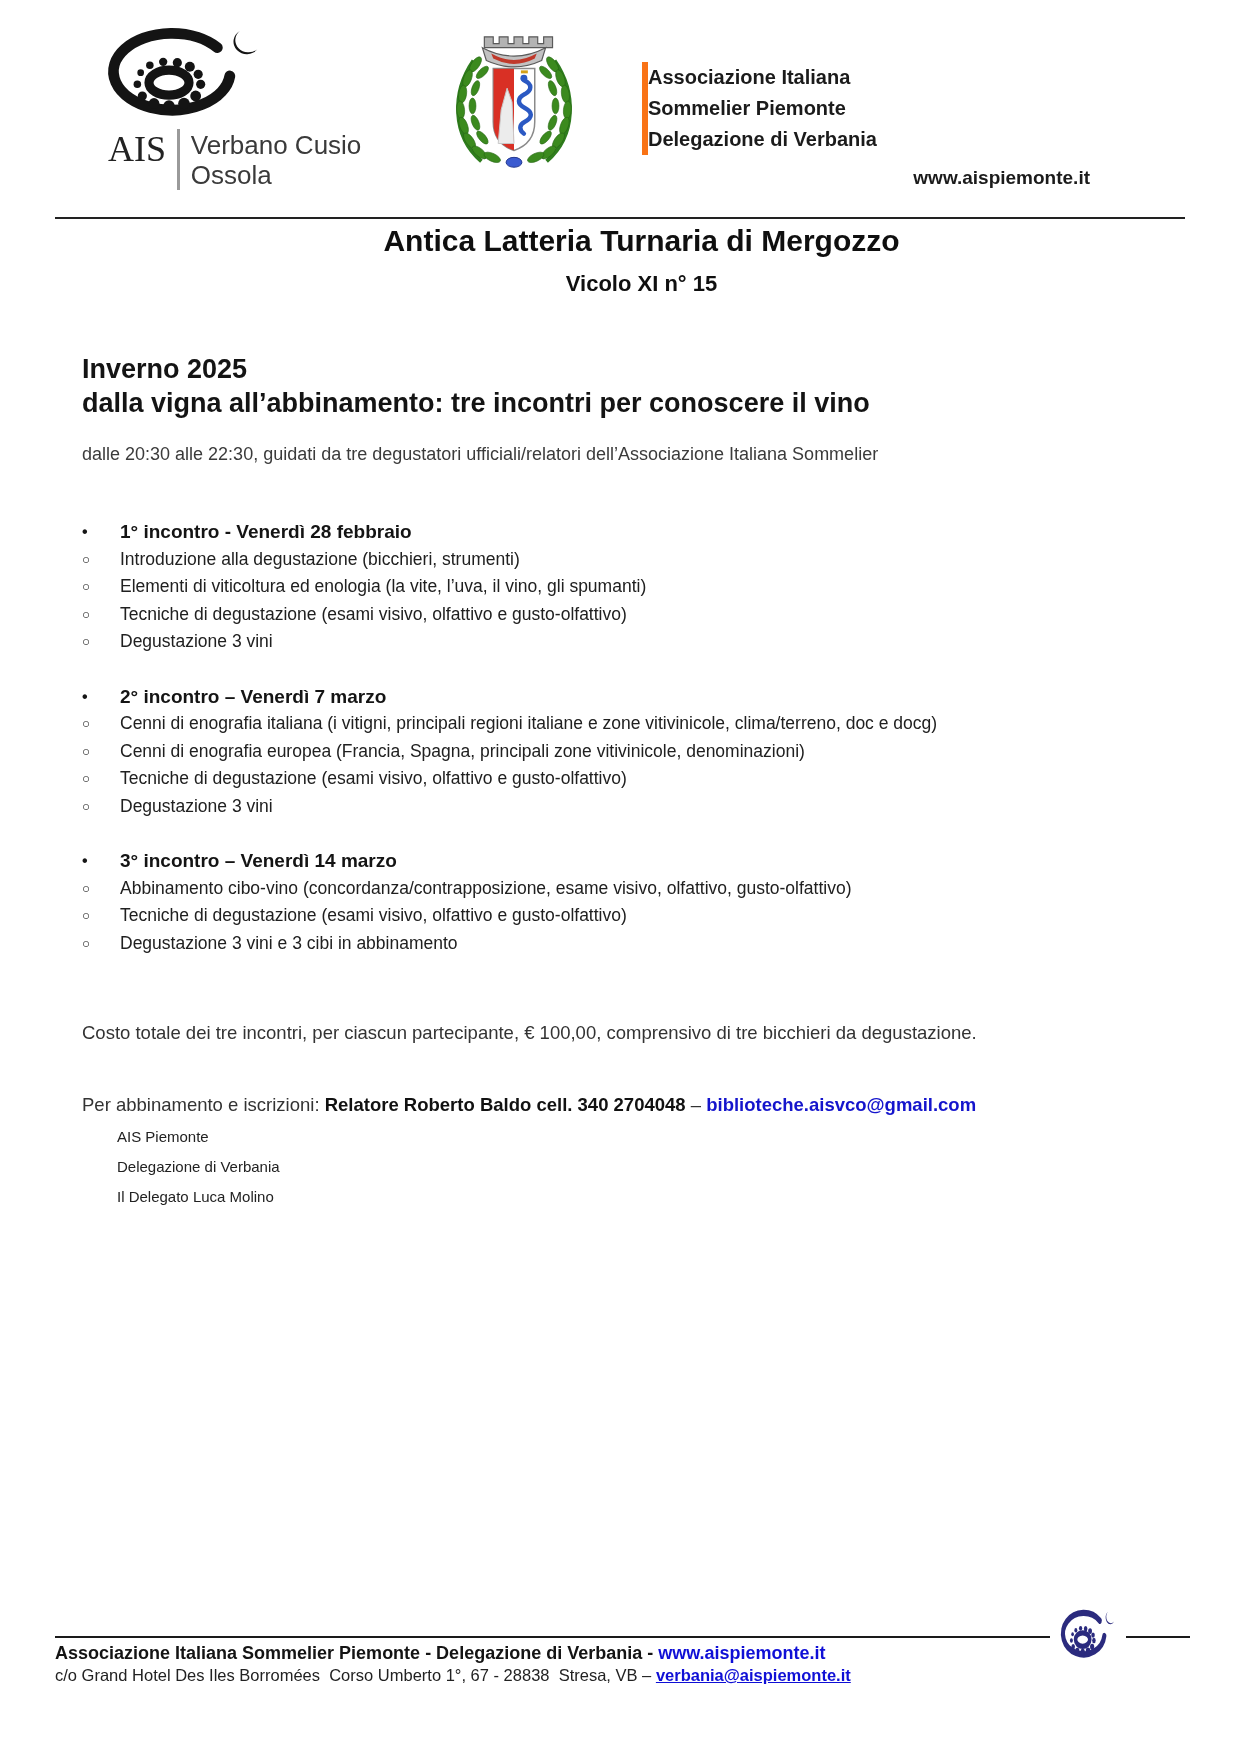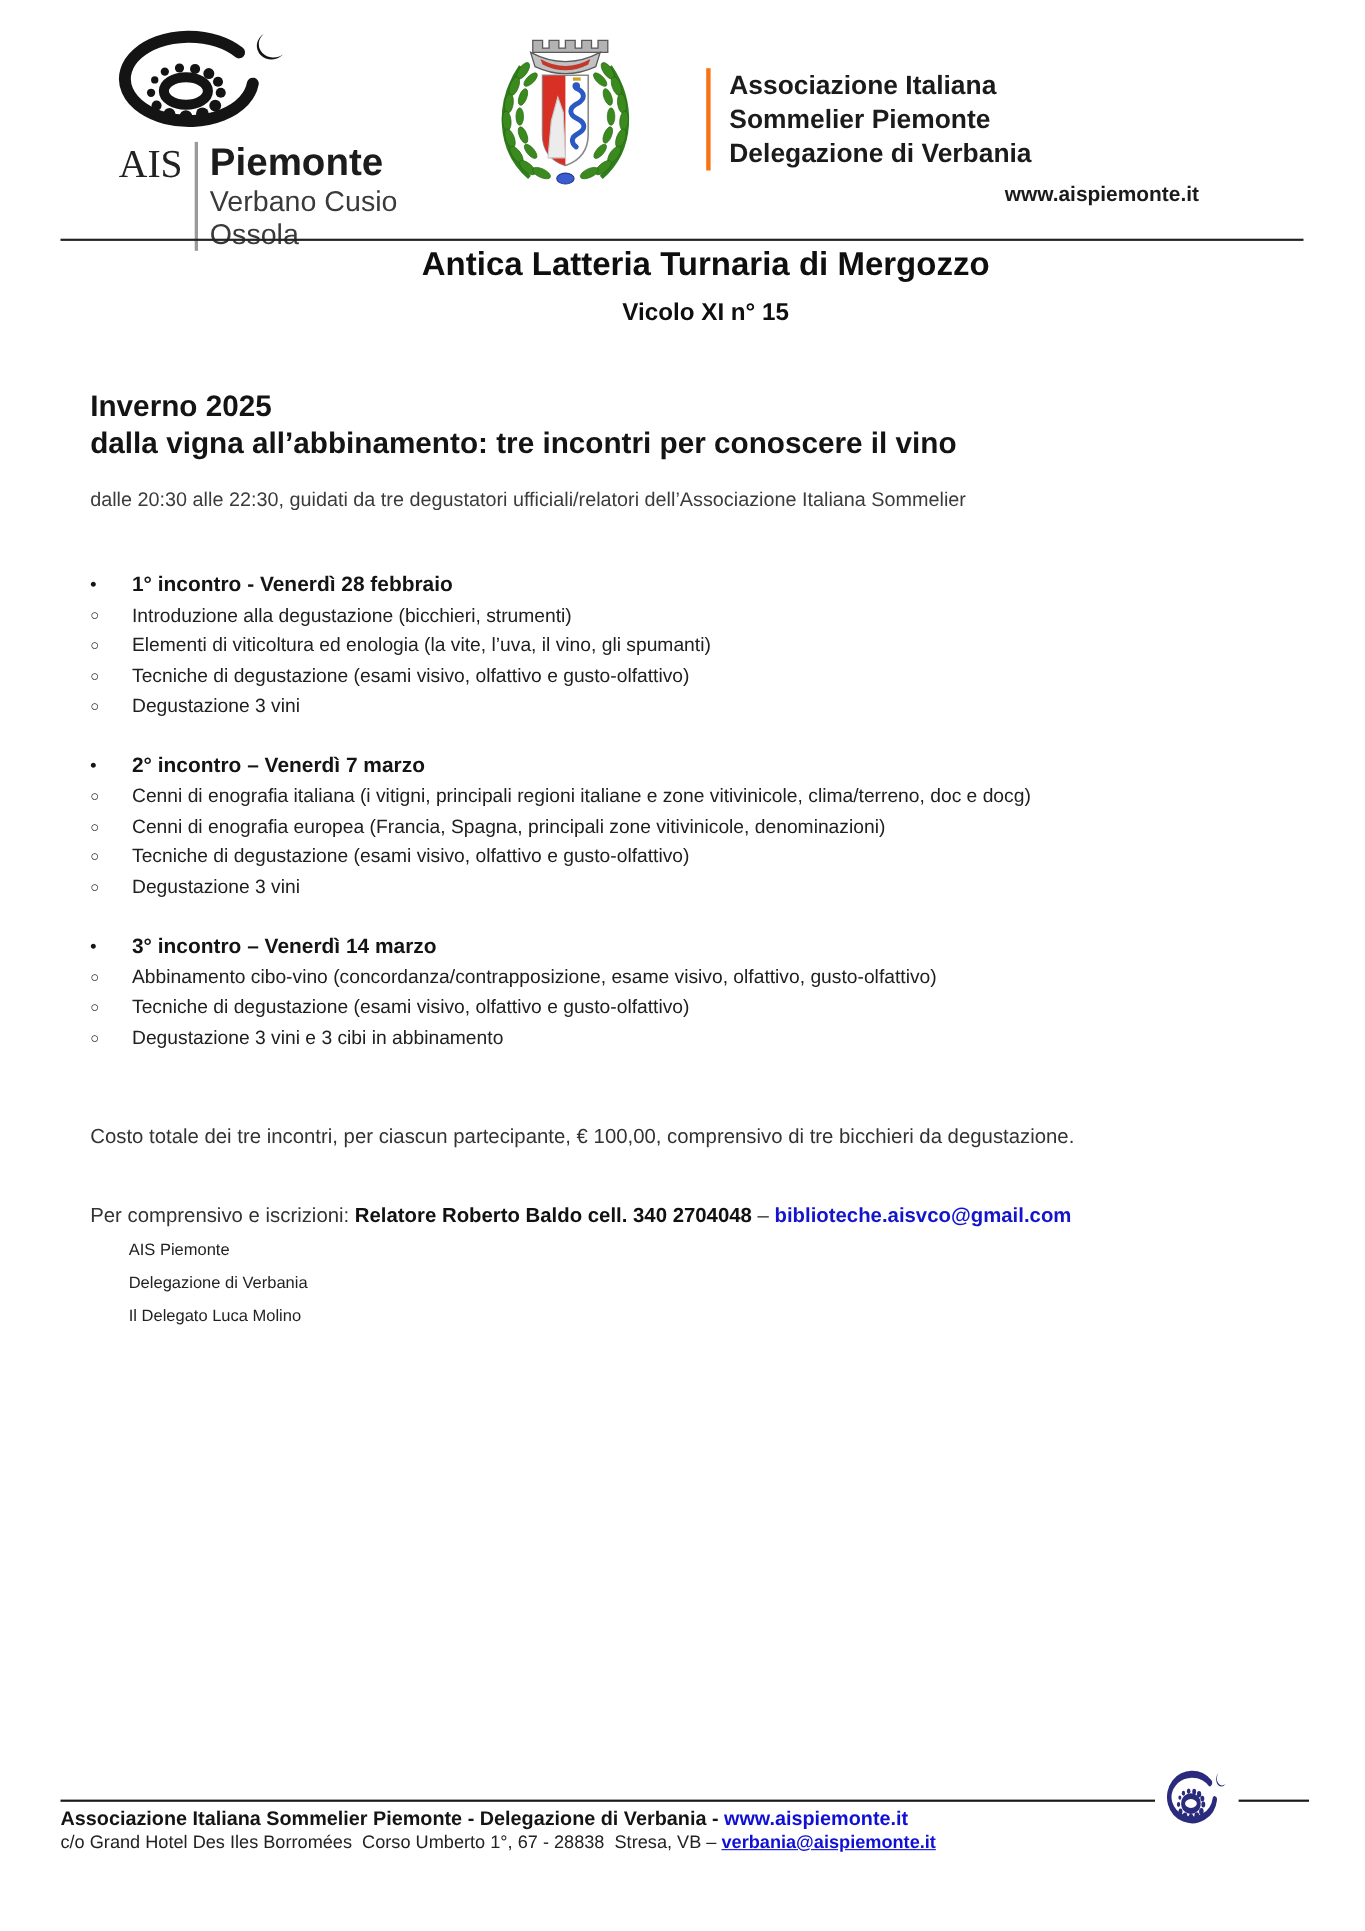--- a/index.html
+++ b/index.html
@@ -13,22 +13,22 @@
   .ais-serif{font-family:"Liberation Serif",serif;font-size:36px;color:#222;line-height:40px;padding-right:11px;}
   .ais-bar{width:3px;background:#9a9a9a;align-self:stretch;}
   .ais-col{padding-left:11px;}
   .ais-piemonte{font-size:35px;font-weight:700;line-height:38px;color:#1c1c1c;}
   .ais-region{font-size:26px;line-height:30px;color:#3a3a3a;margin-top:1px;}
 
   
   .coa{position:absolute;left:430px;top:22px;}
 
   
-  .hdr-right{position:absolute;left:642px;top:62px;border-left:4px solid #f97316;padding-left:17px;
-             font-size:24px;font-weight:700;line-height:31px;color:#1b1b1b;}
+  .hdr-right{position:absolute;left:642px;top:62px;border-left:6px solid #f97316;
+             font-size:20px;font-weight:700;line-height:31px;color:#1b1b1b;}
   .hdr-site{position:absolute;top:167px;left:790px;width:300px;text-align:right;
             font-size:19px;font-weight:700;}
   .hdr-site a{color:#1b1b1b;text-decoration:none;}
   .hdr-rule{position:absolute;left:55px;right:56px;top:217px;height:2px;background:#222;}
 
   
   .venue{position:absolute;left:0;top:224px;width:100%;text-align:center;padding-left:21px;}
   .venue-name{font-size:30px;font-weight:700;color:#0f0f0f;line-height:34px;}
   .venue-addr{font-size:22px;font-weight:700;color:#0f0f0f;line-height:27px;margin-top:12px;}
 
@@ -93,21 +93,20 @@
           <circle cx="83" cy="43" r="5"></circle>
         <circle cx="100" cy="44" r="5.5"></circle>
           <circle cx="115" cy="49" r="6"></circle>
         <circle cx="125" cy="58" r="5.5"></circle>
       </g>
     </svg>
     <div class="ais-row">
       <div class="ais-serif">AIS</div>
       <div class="ais-bar"></div>
       <div class="ais-col">
-        <div class="ais-piemonte">Piemonte</div>
         <div class="ais-region">Verbano Cusio Ossola</div>
       </div>
     </div>
   </div>
 
   <svg class="coa" width="168" height="162" viewBox="0 0 170 162">
 
     <path d="M55 14 h9 v7 h6 v-7 h9 v7 h6 v-7 h9 v7 h6 v-7 h9 v7 h6 v-7 h9 v11 h-69 z" fill="#b3b3b3" stroke="#5a5a5a" stroke-width="1.2"></path>
     <path d="M53 25 Q85 42 117 25 L113 38 Q85 51 57 38 Z" fill="#c2c2c2" stroke="#5a5a5a" stroke-width="1.2"></path>
     <path d="M62 31 Q85 44 108 31 L106 36 Q85 47 64 36 Z" fill="#c0392b"></path>
@@ -244,21 +243,21 @@
       <div class="mrow">
           <span class="marker mk2">○</span>
         <span class="mitem">Degustazione 3 vini e 3 cibi in abbinamento</span>
         </div>
     </div>
 
   </div>
 
   <div class="cost">Costo totale dei tre incontri, per ciascun partecipante, € 100,00, comprensivo di tre bicchieri da degustazione.</div>
 
-  <div class="info"><span>Per comprensivo e iscrizioni: </span><span class="strong">Relatore Roberto Baldo cell. 340 2704048</span><span> – </span><a href="#">biblioteche.aisvco@gmail.com</a></div>
+  <div class="info"><span>Per abbinamento e iscrizioni: </span><span class="strong">Relatore Roberto Baldo cell. 340 2704048</span><span> – </span><a href="#">biblioteche.aisvco@gmail.com</a></div>
 
   <div class="sign">
     <div>AIS Piemonte</div>
     <div>Delegazione di Verbania</div>
     <div>Il Delegato Luca Molino</div>
   </div>
 
 
   <div class="foot-rule"></div>
   <div class="foot-logo">

